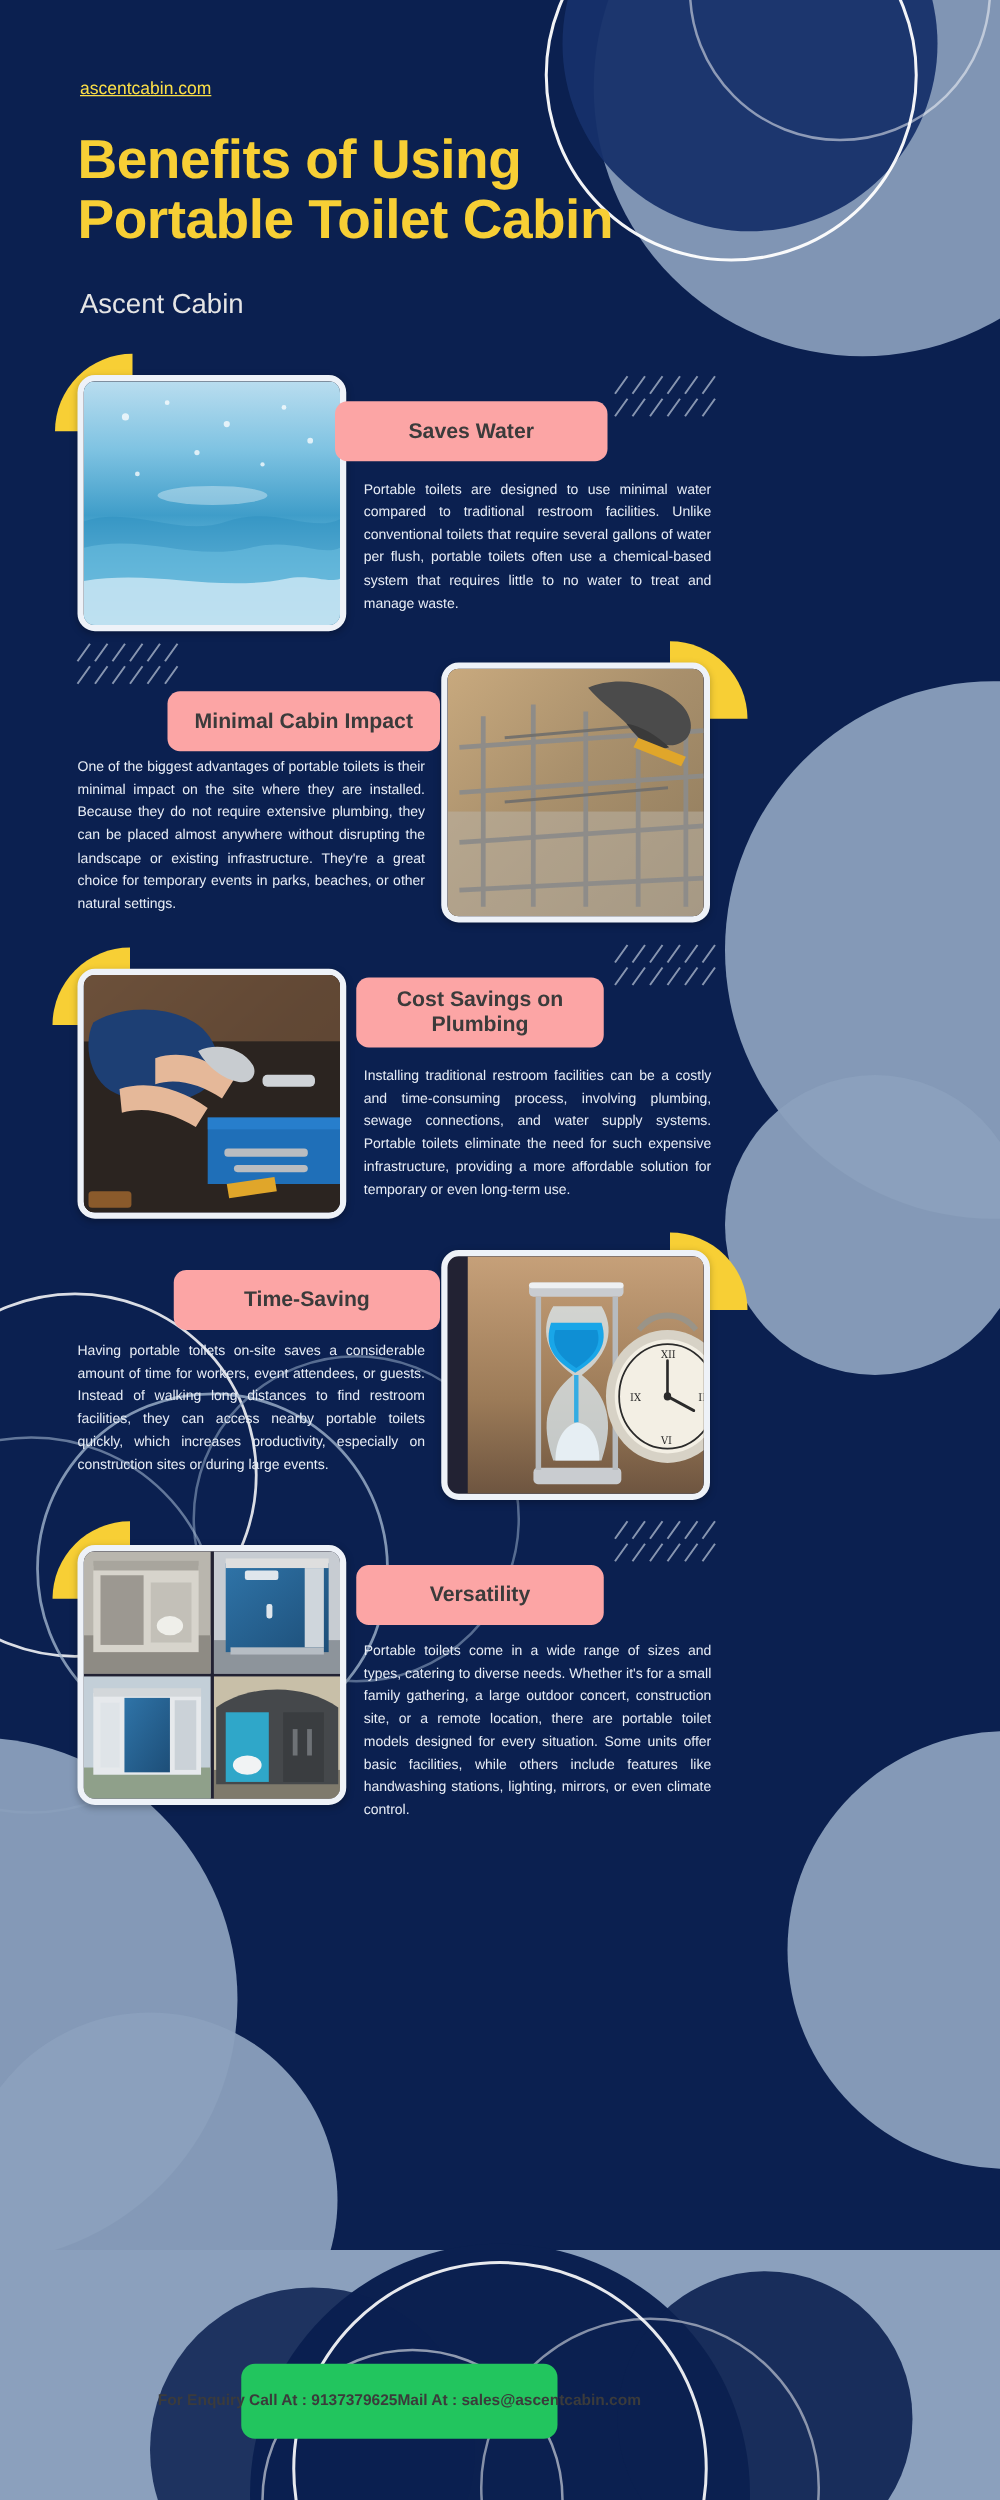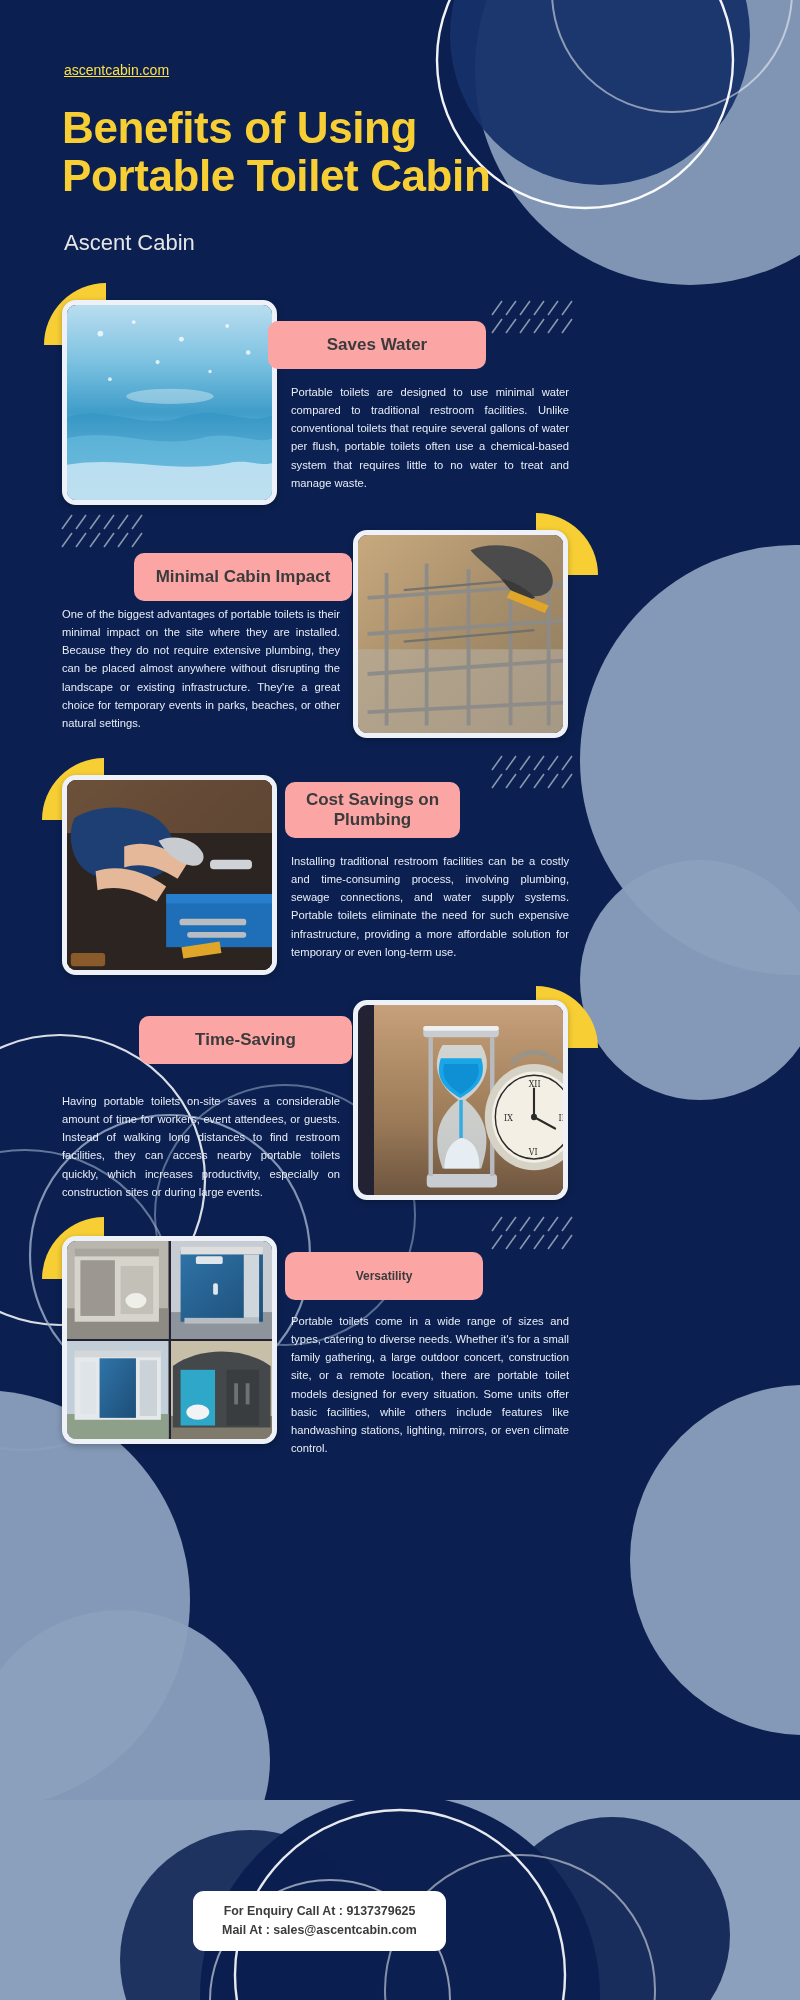--- a/index.html
+++ b/index.html
@@ -50,22 +50,22 @@
     position:absolute; left:64px; top:230px; color:#e5e5e5;
     font-size:22px; z-index:8;
   }
 
   
   .hatch { position:absolute; z-index:4; opacity:.75; }
 
   
   .footer-box {
     position:absolute; left:193px; top:1891px; width:253px; height:60px;
-    background:#ffffff; border-radius:11px; z-index:9;
-    display:flex; flex-direction:column; align-items:center; justify-content:center;
+    background:#22c55e; border-radius:11px; z-index:9;
+    display:flex; align-items:center; justify-content:center;
   }
   .footer-box div {
     color:#3b3b3b; font-size:12.4px; font-weight:bold; line-height:1.55;
     white-space:nowrap;
   }
 
   
   .grid4 { display:grid; grid-template-columns:1fr 1fr; grid-template-rows:1fr 1fr; width:100%; height:100%; gap:2px; }
   .grid4 > div { width:100%; height:100%; }
 </style>
@@ -245,21 +245,21 @@
       <rect x="126" y="160" width="62" height="6" rx="3"></rect>
     </g>
     <path d="M96,64 C112,56 134,62 142,76 C146,84 140,92 130,90 C118,88 104,78 96,64 Z" fill="#c8ccd0"></path>
     <rect x="150" y="84" width="44" height="10" rx="4" fill="#cfd3d7"></rect>
 
     <path d="M120,176 L160,170 L162,182 L122,188 Z" fill="#e0a62a"></path>
     <rect x="4" y="182" width="36" height="14" rx="3" fill="#8a5a2b"></rect>
   </svg>
 </div>
 
-<div class="titlebar" style="left:285px; top:782px; width:175px; height:56px; font-size:17px; padding:0 12px;">
+<div class="titlebar" style="left:285px; top:782px; width:198px; height:56px; font-size:17px; padding:0 12px;">
   <span>Cost Savings on Plumbing</span>
 </div>
 
 <div class="body-text" style="left:291px; top:852px; width:278px;">Installing traditional restroom facilities can be a costly and time-consuming process, involving plumbing, sewage connections, and water supply systems. Portable toilets eliminate the need for such expensive infrastructure, providing a more affordable solution for temporary or even long-term use.</div>
 
 <div class="qcorner tr" style="left:536px; top:986px;"></div>
 
 <div class="photo" style="left:353px; top:1000px; width:215px; height:200px;padding-left:16px;">
   <svg class="ph" viewBox="0 0 215 200" preserveAspectRatio="none" xmlns="http://www.w3.org/2000/svg">
     <rect width="215" height="200" fill="url(#gWood)"></rect>
@@ -294,21 +294,21 @@
       <text x="176" y="158">VI</text>
         <text x="148" y="122">IX</text>
     </g>
   </svg>
 </div>
 
 <div class="titlebar" style="left:139px; top:1016px; width:213px; height:48px; font-size:17px;">
   <span>Time-Saving</span>
 </div>
 
-<div class="body-text" style="left:62px; top:1072px; width:278px;margin-top:20px;">Having portable toilets on-site saves a considerable amount of time for workers, event attendees, or guests. Instead of walking long distances to find restroom facilities, they can access nearby portable toilets quickly, which increases productivity, especially on construction sites or during large events.</div>
+<div class="body-text" style="left:62px; top:1072px; width:278px;">Having portable toilets on-site saves a considerable amount of time for workers, event attendees, or guests. Instead of walking long distances to find restroom facilities, they can access nearby portable toilets quickly, which increases productivity, especially on construction sites or during large events.</div>
 
 <div class="qcorner tl" style="left:42px; top:1217px;"></div>
 
 <svg class="hatch" style="left:488px; top:1215px;" width="92" height="38" viewBox="0 0 92 38" xmlns="http://www.w3.org/2000/svg">
   <g stroke="#cfd9e8" stroke-width="1.6" opacity=".85">
     <path d="M4,16 L14,2 M18,16 L28,2 M32,16 L42,2 M46,16 L56,2 M60,16 L70,2 M74,16 L84,2"></path>
     <path d="M4,34 L14,20 M18,34 L28,20 M32,34 L42,20 M46,34 L56,20 M60,34 L70,20 M74,34 L84,20"></path>
   </g>
 </svg>
 
@@ -358,21 +358,21 @@
         <rect x="10" y="30" width="36" height="58" fill="#2fa7c9"></rect>
         <ellipse cx="28" cy="74" rx="12" ry="8" fill="#f1f3f4"></ellipse>
         <rect x="58" y="30" width="34" height="58" fill="#3a3d40"></rect>
         <rect x="66" y="44" width="4" height="22" fill="#6e7276"></rect>
         <rect x="78" y="44" width="4" height="22" fill="#6e7276"></rect>
       </svg>
     </div>
   </div>
 </div>
 
-<div class="titlebar" style="left:285px; top:1252px; width:198px; height:48px; font-size:12px;">
+<div class="titlebar" style="left:285px; top:1252px; width:198px; height:48px; font-size:17px;">
   <span>Versatility</span>
 </div>
 
 <div class="body-text" style="left:291px; top:1312px; width:278px;">Portable toilets come in a wide range of sizes and types, catering to diverse needs. Whether it's for a small family gathering, a large outdoor concert, construction site, or a remote location, there are portable toilet models designed for every situation. Some units offer basic facilities, while others include features like handwashing stations, lighting, mirrors, or even climate control.</div>
 
 <div class="footer-box">
   <div>For Enquiry Call At : 9137379625</div>
   <div>Mail At : sales@ascentcabin.com</div>
 </div>
 

